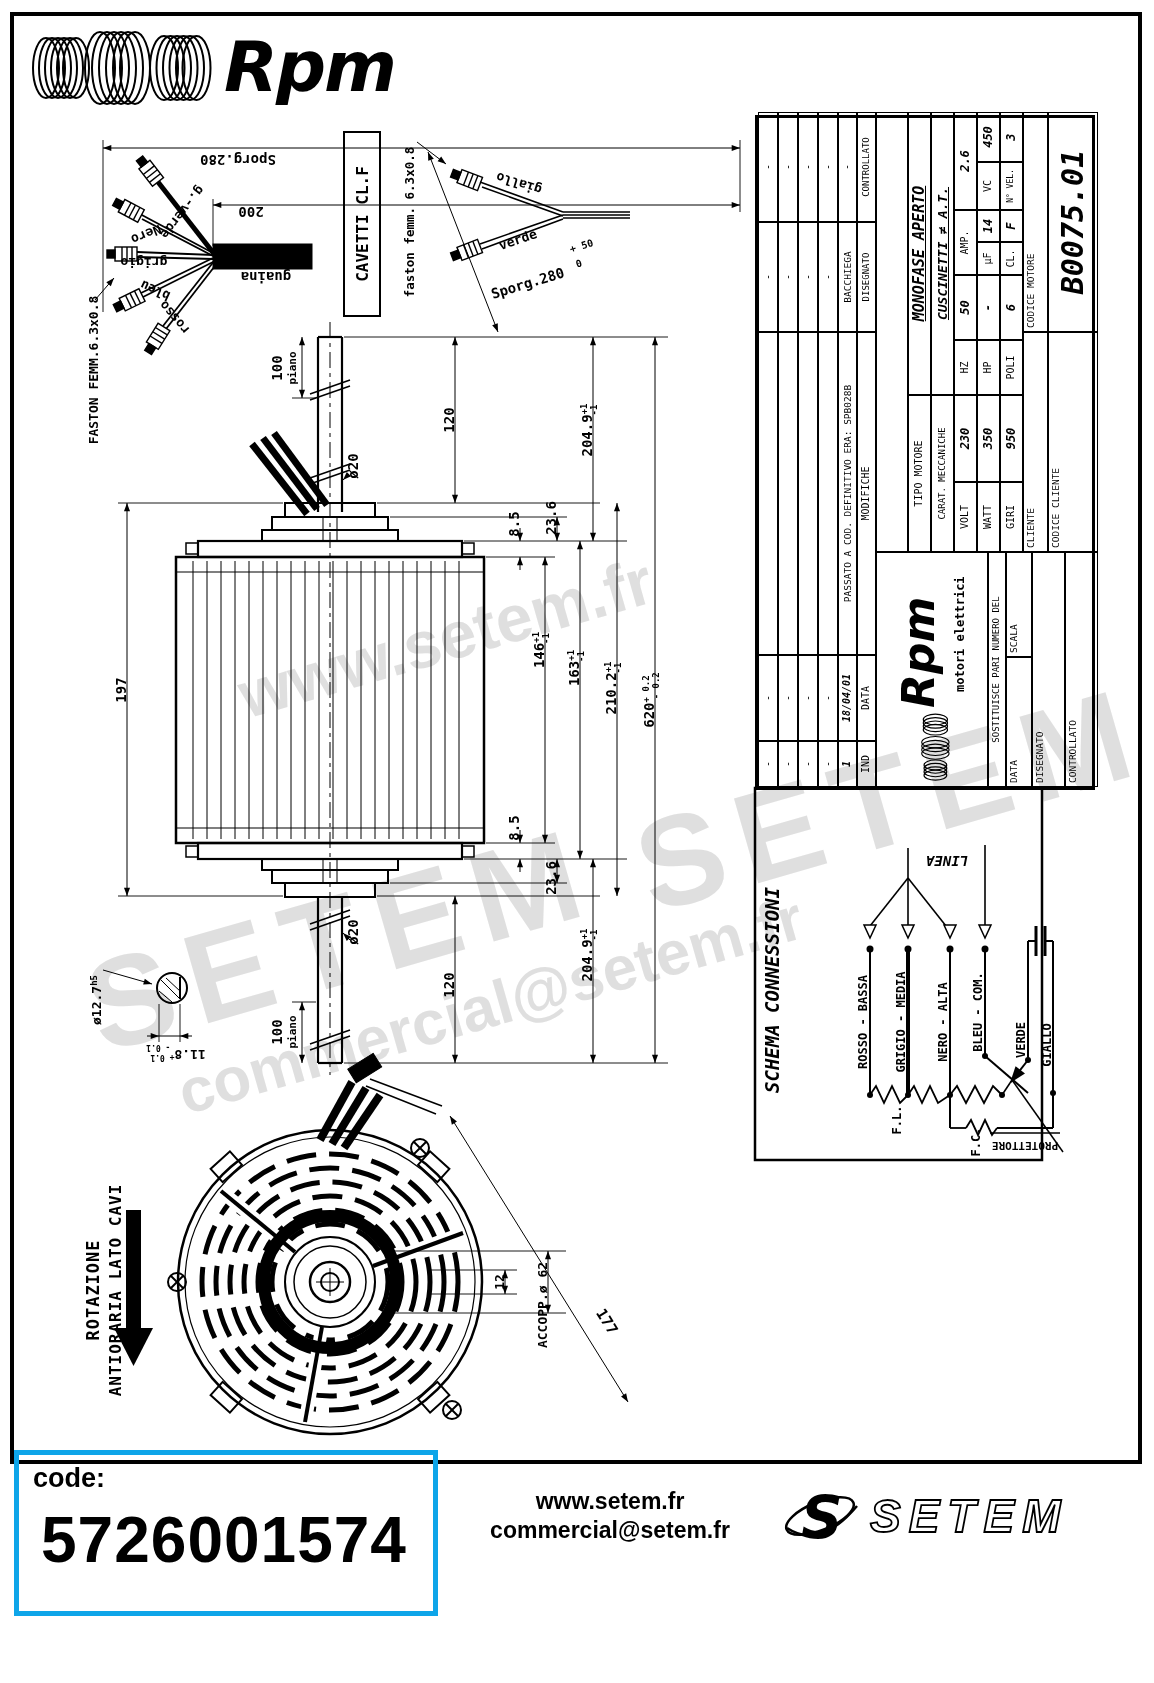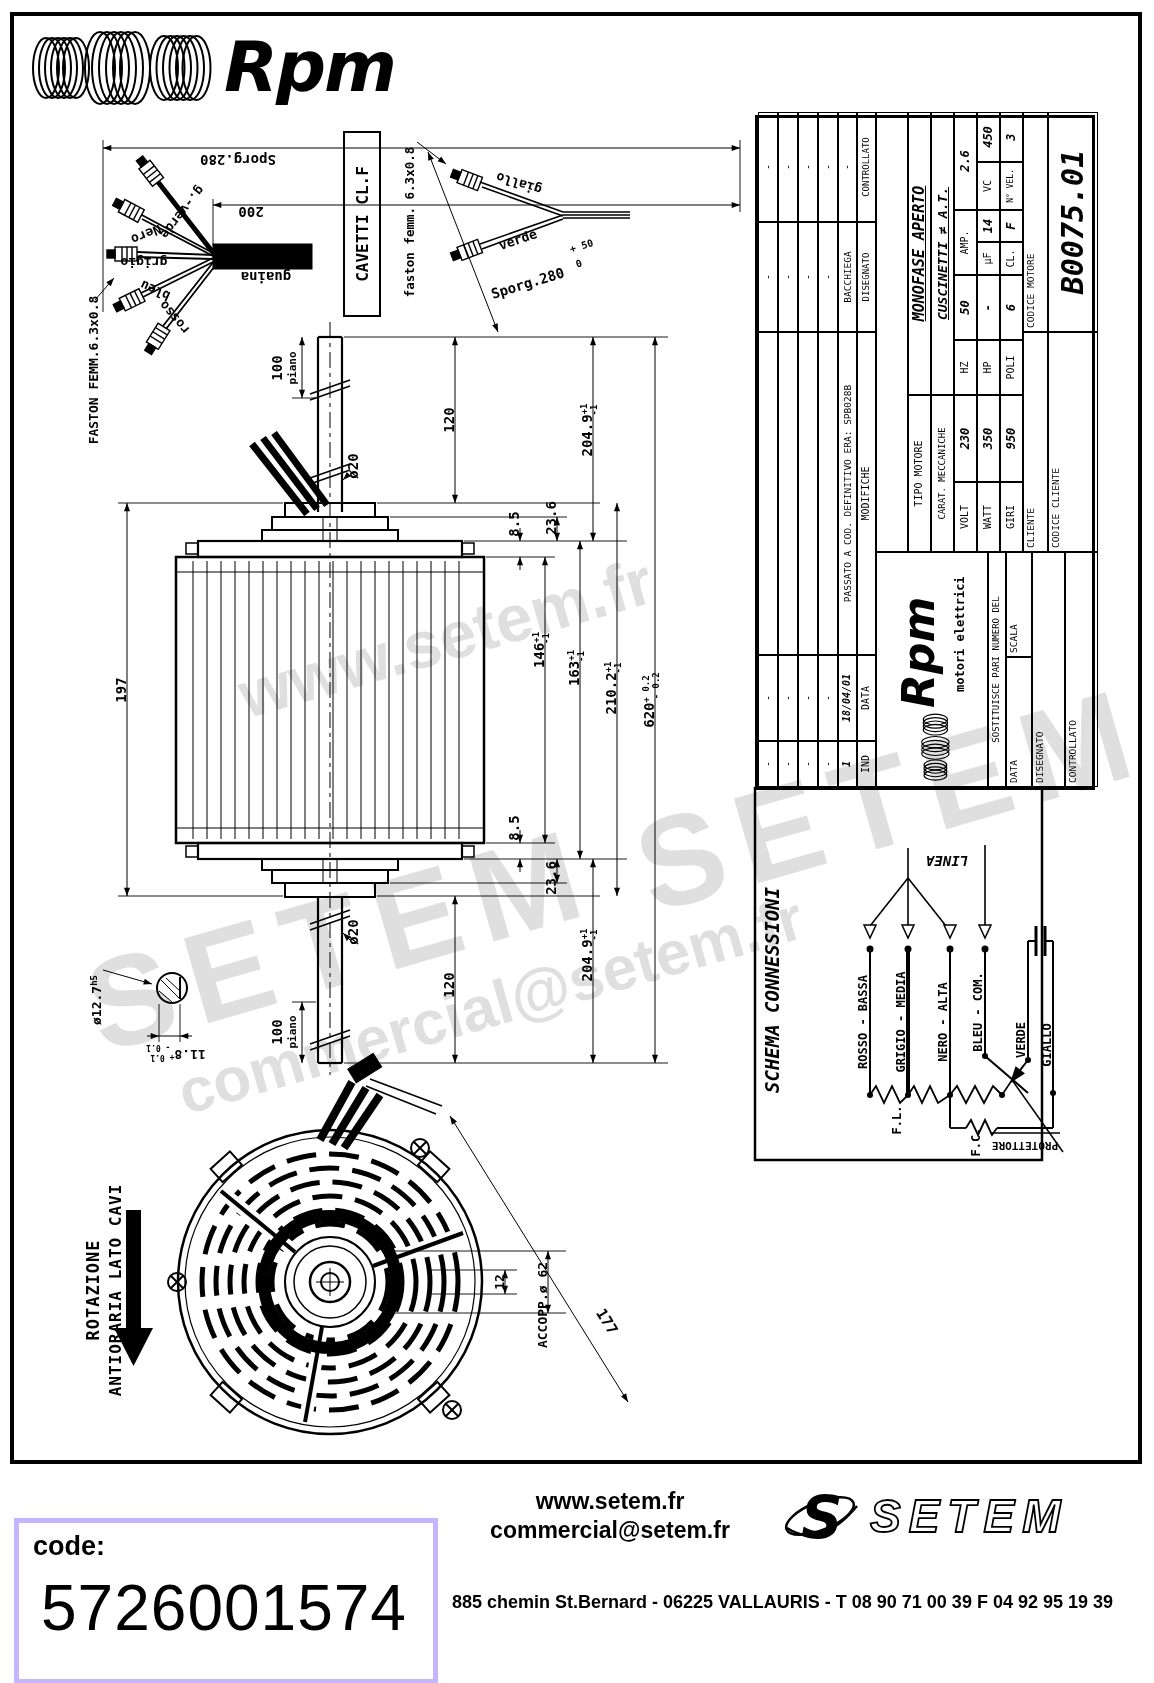--- a/index.html
+++ b/index.html
@@ -29,24 +29,24 @@
   .val{font-style:italic;font-weight:bold;font-size:12px;}
   .big{font-size:15px;font-weight:bold;font-style:italic;text-decoration:underline;}
   .big2{font-size:13px;font-weight:bold;font-style:italic;text-decoration:underline;}
   .code-mot{font-size:30px;font-weight:bold;font-style:italic;}
   .brandcell{position:absolute;box-sizing:border-box;border:1px solid #000;}
   .brandcell .rpm2{position:absolute;left:78px;top:16px;font-size:44px;font-weight:bold;font-style:italic;
                    font-family:"DejaVu Sans",sans-serif;}
   .brandcell .sub{position:absolute;left:94px;top:76px;font-size:12px;font-weight:bold;
                   font-family:"DejaVu Sans Mono",monospace;}
   
-  .codebox{position:absolute;left:14px;top:1518px;width:424px;height:166px;z-index:4;
-           border:5px solid #c4b5fd;box-sizing:border-box;}
+  .codebox{position:absolute;left:14px;top:1450px;width:424px;height:166px;z-index:4;
+           border:5px solid #0ea5e9;box-sizing:border-box;}
   .codebox .cl{position:absolute;left:14px;top:8px;font-size:27px;font-weight:bold;}
-  .codebox .cv{position:absolute;left:22px;top:48px;font-size:64px;font-weight:normal;letter-spacing:1px;text-align:right;}
+  .codebox .cv{position:absolute;left:22px;top:48px;font-size:64px;font-weight:bold;letter-spacing:1px;text-align:right;}
   .f-site{position:absolute;left:460px;top:1488px;width:300px;z-index:4;text-align:center;
           font-size:23px;font-weight:bold;}
   .f-mail{position:absolute;left:460px;top:1517px;width:300px;z-index:4;text-align:center;
           font-size:23px;font-weight:bold;}
   .f-addr{position:absolute;left:452px;top:1592px;width:660px;z-index:4;font-size:18px;font-weight:600;
           white-space:nowrap;}
   .f-logo{position:absolute;left:775px;top:1466px;z-index:4;}
 </style>
 </head>
 <body>
@@ -557,21 +557,20 @@
       <div class="cell code-mot" style="left:455px;top:290px;width:220px;height:50px">B0075.01</div>
     </div>
   </div>
 
   <div class="codebox">
     <div class="cl">code:</div>
     <div class="cv">5726001574</div>
   </div>
   <div class="f-site">www.setem.fr</div>
   <div class="f-mail">commercial@setem.fr</div>
-  <div class="f-addr">885 chemin St.Bernard  -  06225 VALLAURIS  -  T 08 90 71 00 39   F 04 92 95 19 39</div>
   <div class="f-logo">
     <svg width="310" height="100" viewBox="0 0 310 100">
       <g stroke="#000" fill="none" stroke-width="2.5">
         <ellipse cx="45" cy="50" rx="36" ry="14" transform="rotate(-22 45 50)"></ellipse>
         <path d="M12,62 Q45,84 82,40"></path>
       </g>
       <text x="26" y="72" font-size="58" font-weight="bold" font-style="italic" font-family="DejaVu Sans, sans-serif" fill="#000">S</text>
       <text x="95" y="66" font-size="46" font-weight="bold" font-style="italic" letter-spacing="8" font-family="Liberation Sans, sans-serif" fill="#fff" stroke="#000" stroke-width="1.8">SETEM</text>
     </svg>
   </div>

